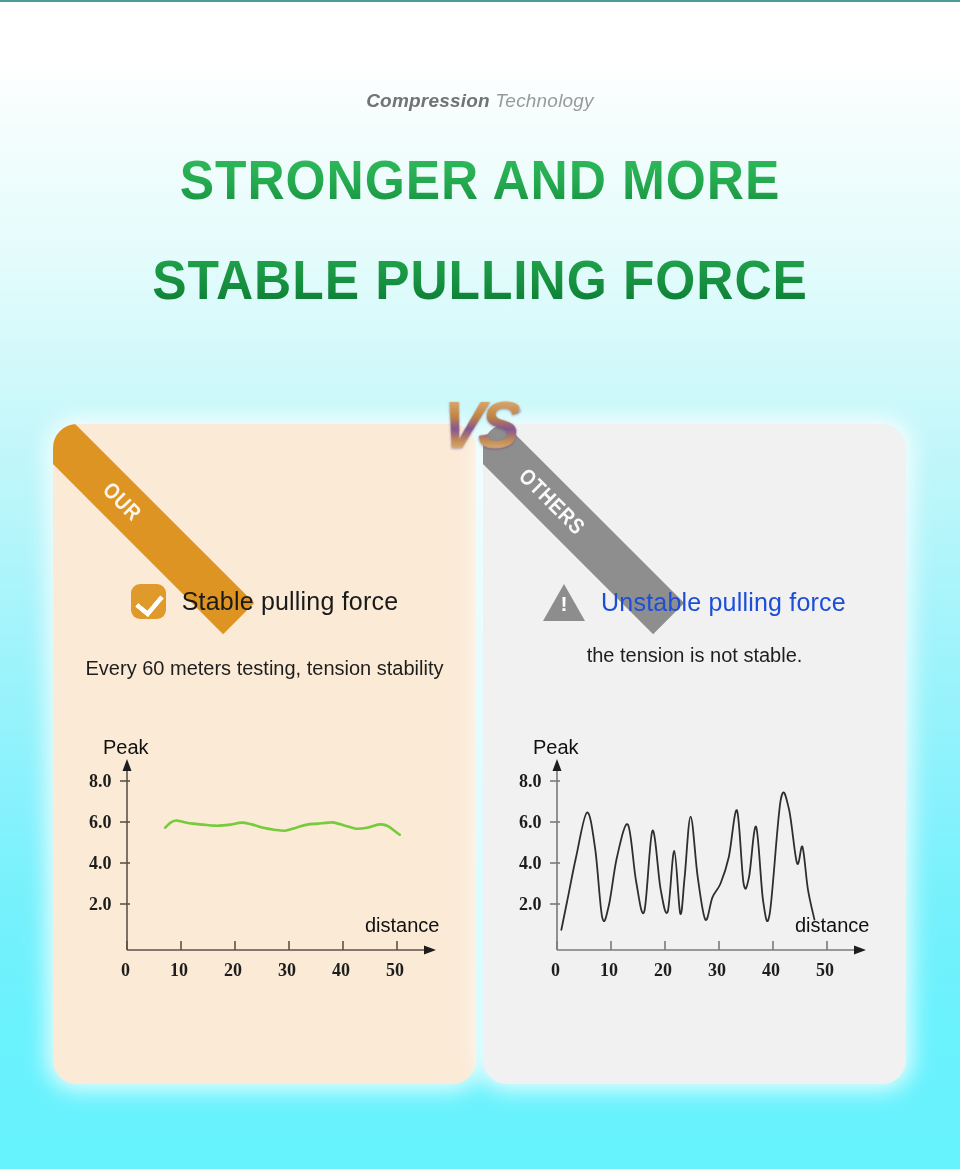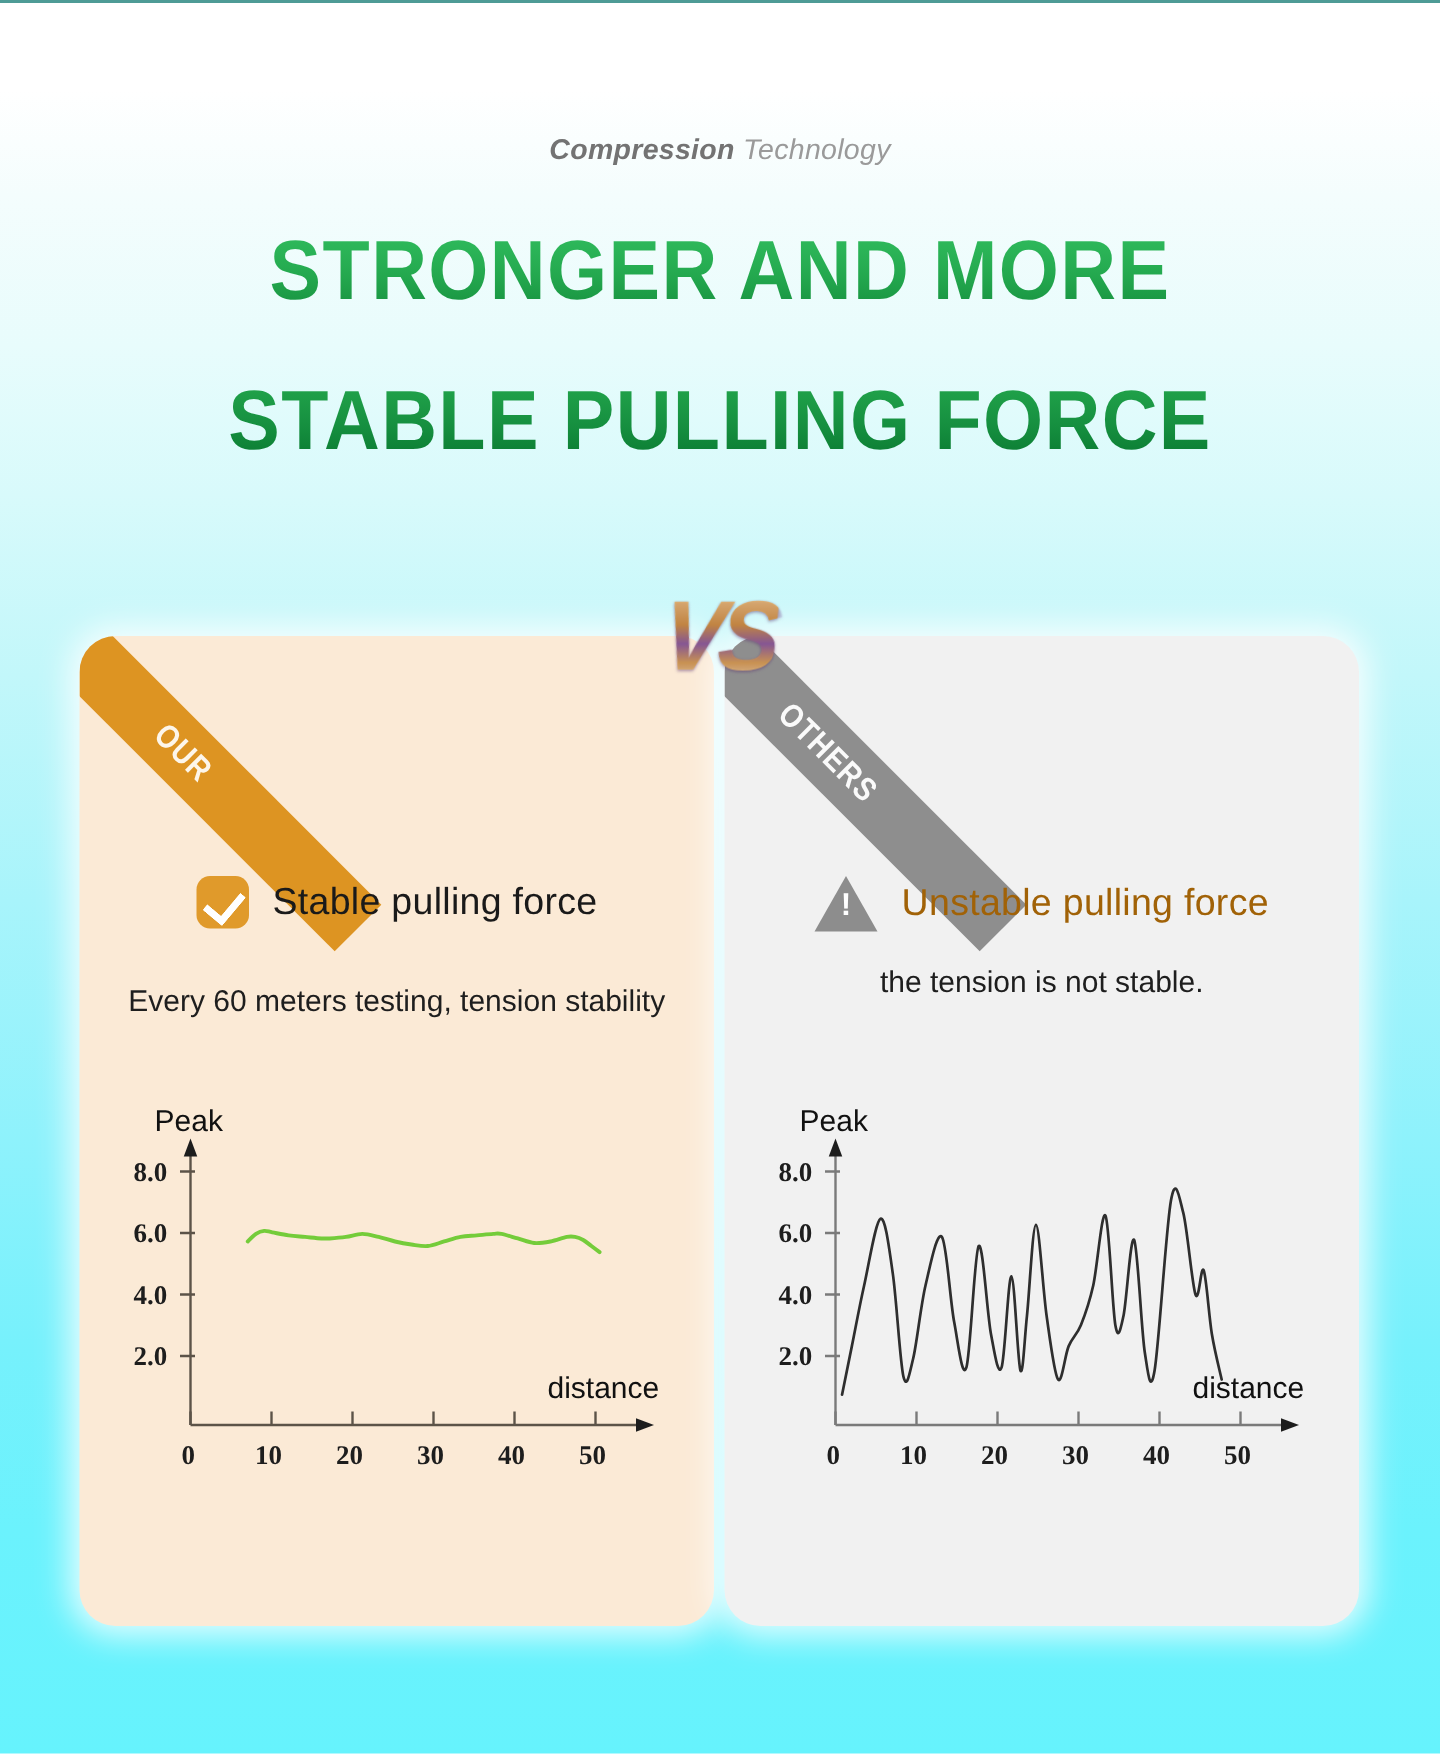--- a/index.html
+++ b/index.html
@@ -206,21 +206,21 @@
     font-weight: 700;
     font-size: 21px;
     line-height: 21px;
     color: #ffffff;
   }
   .head-label {
     font-size: 25px;
     letter-spacing: .2px;
   }
   .head-label.dark { color: #1a1a1a; }
-  .head-label.gray { color: #a16207; }
+  .head-label.gray { color: #1d4ed8; }
 
   .card-sub {
     position: absolute;
     top: 228px;
     left: 0;
     width: 100%;
     text-align: center;
     font-size: 20px;
     color: #1e1e1e;
     line-height: 33px;

